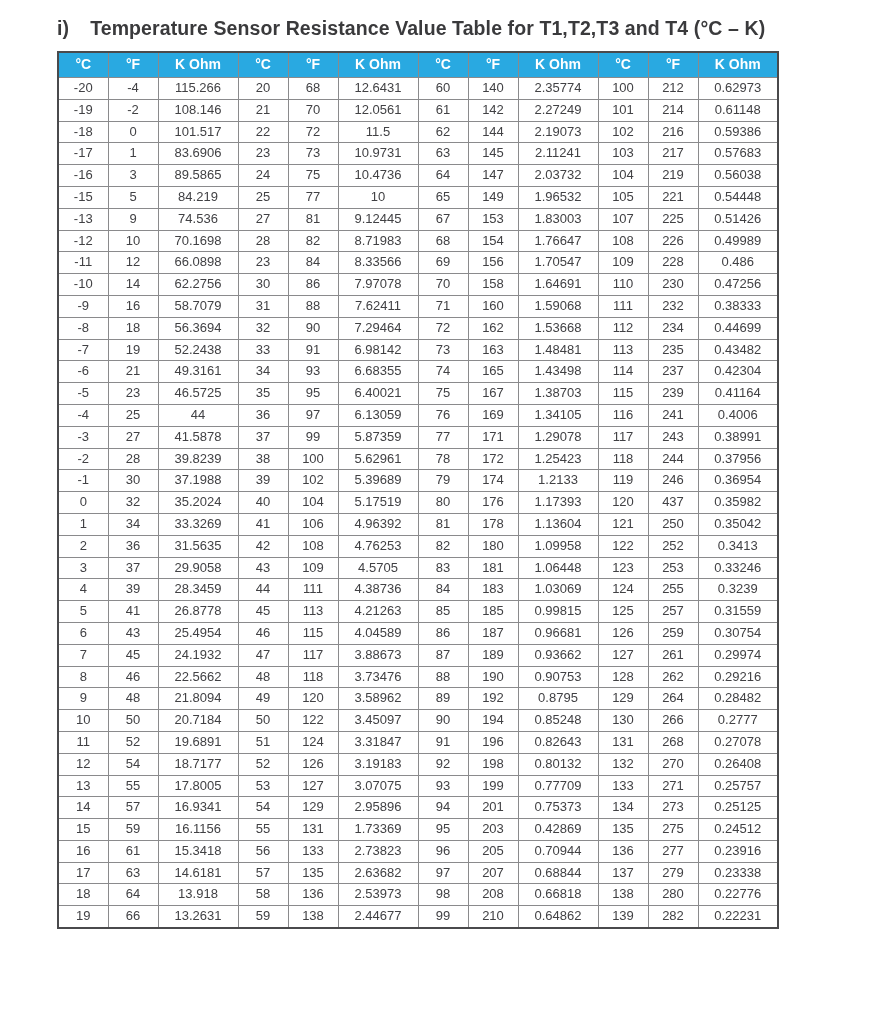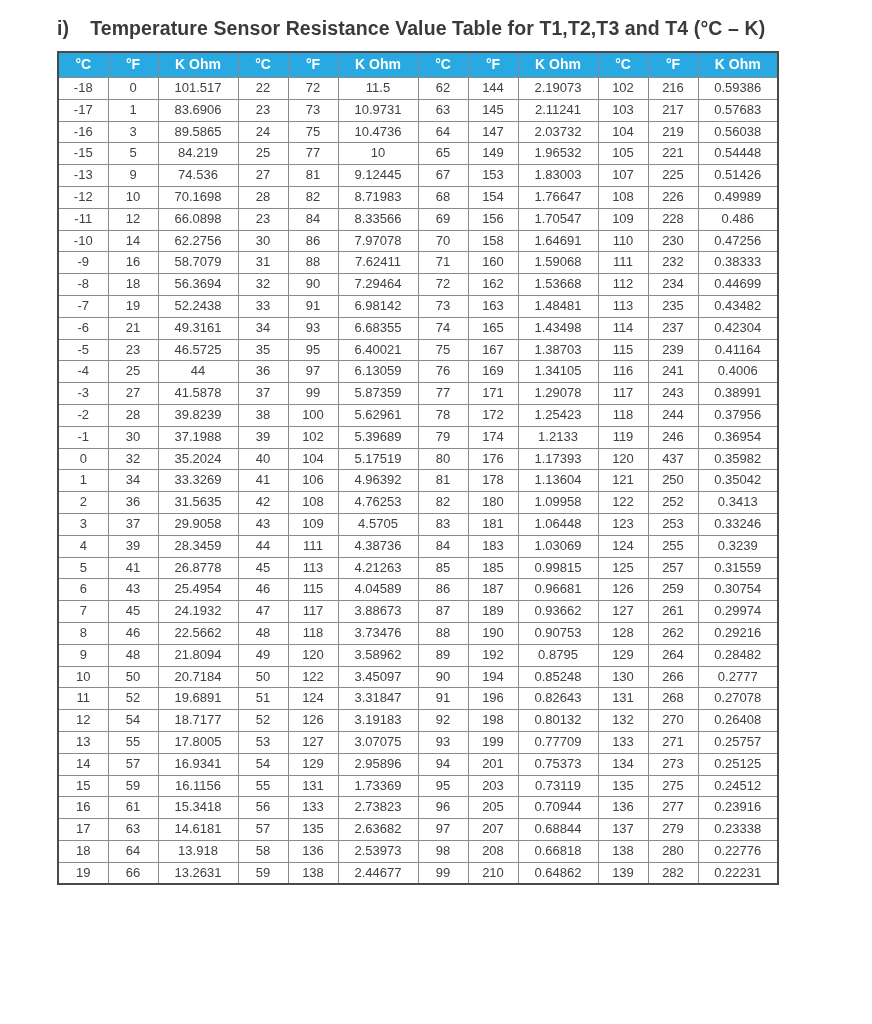--- a/index.html
+++ b/index.html
@@ -100,20 +100,48 @@
         <th>°C</th>
         <th>°F</th>
         <th>K Ohm</th>
         <th>°C</th>
         <th>°F</th>
         <th>K Ohm</th>
       </tr>
     </thead>
     <tbody>
         <tr>
+          <td>-20</td>
+          <td>-4</td>
+          <td>115.266</td>
+          <td>20</td>
+          <td>68</td>
+          <td>12.6431</td>
+          <td>60</td>
+          <td>140</td>
+          <td>2.35774</td>
+          <td>100</td>
+          <td>212</td>
+          <td>0.62973</td>
+        </tr>
+        <tr>
+          <td>-19</td>
+          <td>-2</td>
+          <td>108.146</td>
+          <td>21</td>
+          <td>70</td>
+          <td>12.0561</td>
+          <td>61</td>
+          <td>142</td>
+          <td>2.27249</td>
+          <td>101</td>
+          <td>214</td>
+          <td>0.61148</td>
+        </tr>
+        <tr>
           <td>-18</td>
           <td>0</td>
           <td>101.517</td>
           <td>22</td>
           <td>72</td>
           <td>11.5</td>
           <td>62</td>
           <td>144</td>
           <td>2.19073</td>
           <td>102</td>
@@ -556,21 +584,21 @@
         </tr>
         <tr>
           <td>15</td>
           <td>59</td>
           <td>16.1156</td>
           <td>55</td>
           <td>131</td>
           <td>1.73369</td>
           <td>95</td>
           <td>203</td>
-          <td>0.73119</td>
+          <td>0.42869</td>
           <td>135</td>
           <td>275</td>
           <td>0.24512</td>
         </tr>
         <tr>
           <td>16</td>
           <td>61</td>
           <td>15.3418</td>
           <td>56</td>
           <td>133</td>

